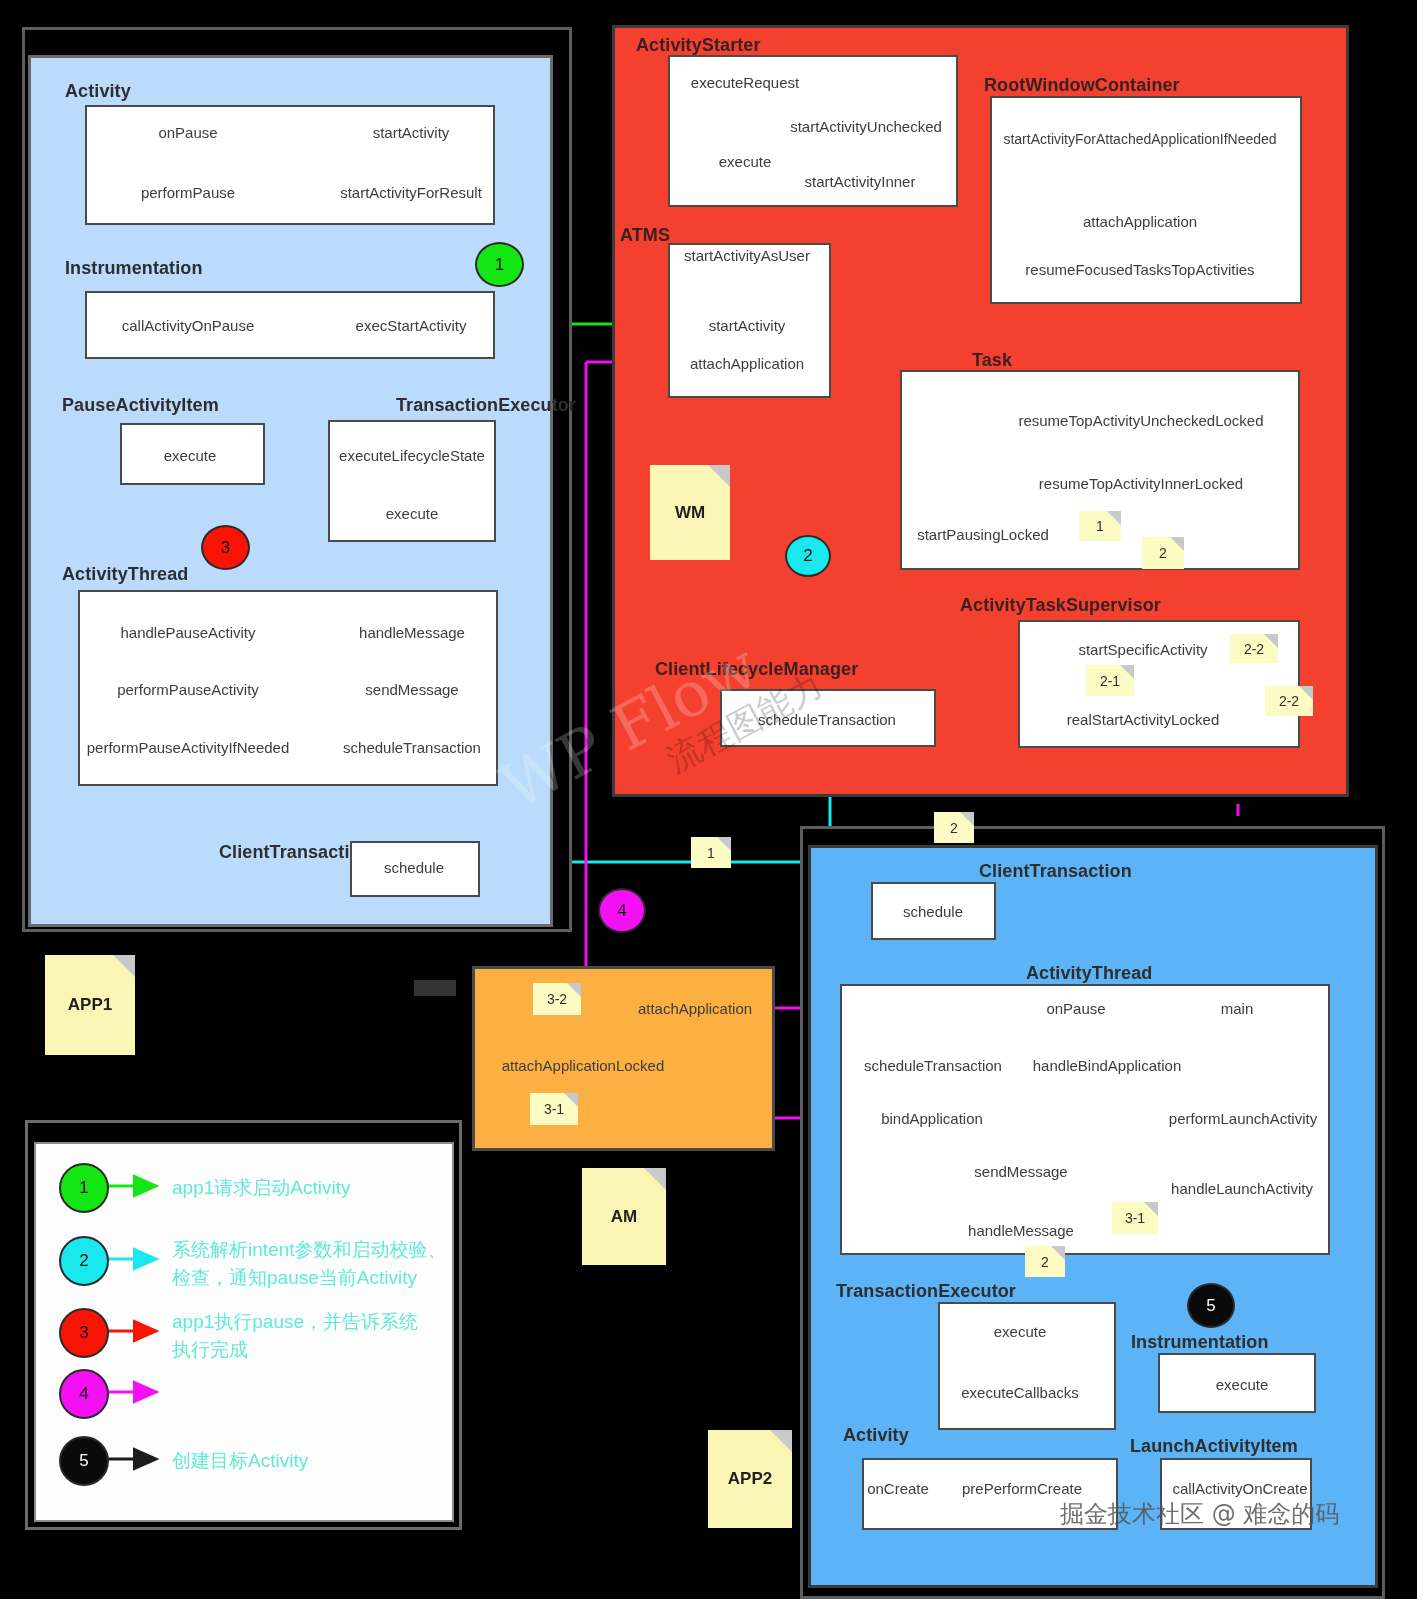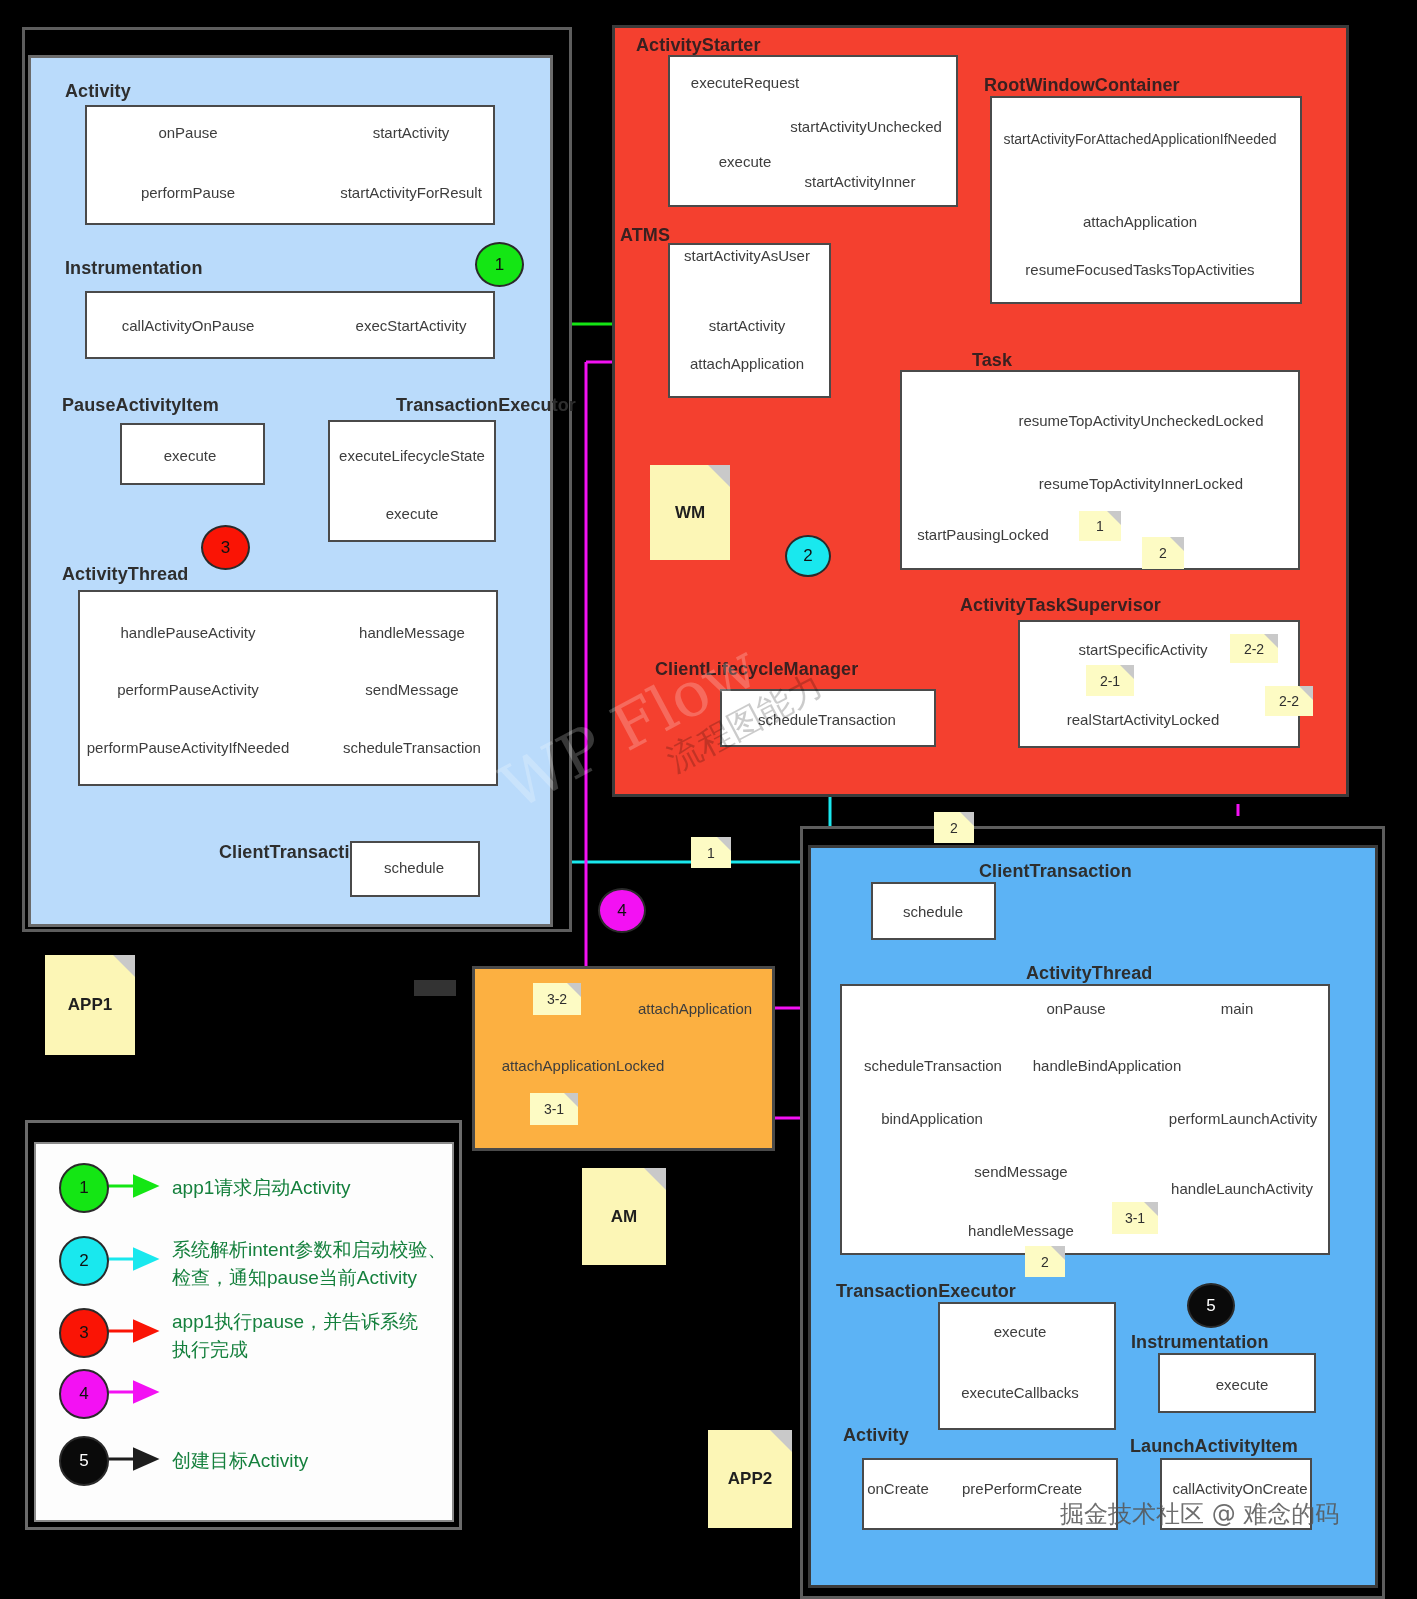--- a/index.html
+++ b/index.html
@@ -47,21 +47,21 @@
   .circ.c2{background:#19E8EE;}
   .circ.c3{background:#FA1405;color:#111;}
   .circ.c4{background:#F311F3;}
   .circ.c5{background:#0a0a0a;color:#fff;}
 
   
   .lg-row{position:absolute;display:flex;align-items:center;}
   .lg-circ{width:46px;height:46px;border-radius:50%;border:2px solid #2a2a2a;
            display:flex;align-items:center;justify-content:center;
            font-size:17px;color:#111;flex:0 0 auto;}
-  .lg-text{position:absolute;font-size:19px;color:#15803d;line-height:1.45;
+  .lg-text{position:absolute;font-size:19px;color:#5eead4;line-height:1.45;
            white-space:pre-line;}
 
   
   .wm-main{position:absolute;font-size:24px;color:#555;opacity:.85;
            font-family:"DejaVu Sans",sans-serif;white-space:nowrap;}
   .wm-ghost{position:absolute;color:#fff;opacity:.22;white-space:nowrap;
             font-size:62px;transform:rotate(-28deg);pointer-events:none;
             font-family:"DejaVu Serif",serif;}
   .wm-ghost2{position:absolute;color:#000;opacity:.20;white-space:nowrap;
             font-size:34px;transform:rotate(-28deg);pointer-events:none;}

